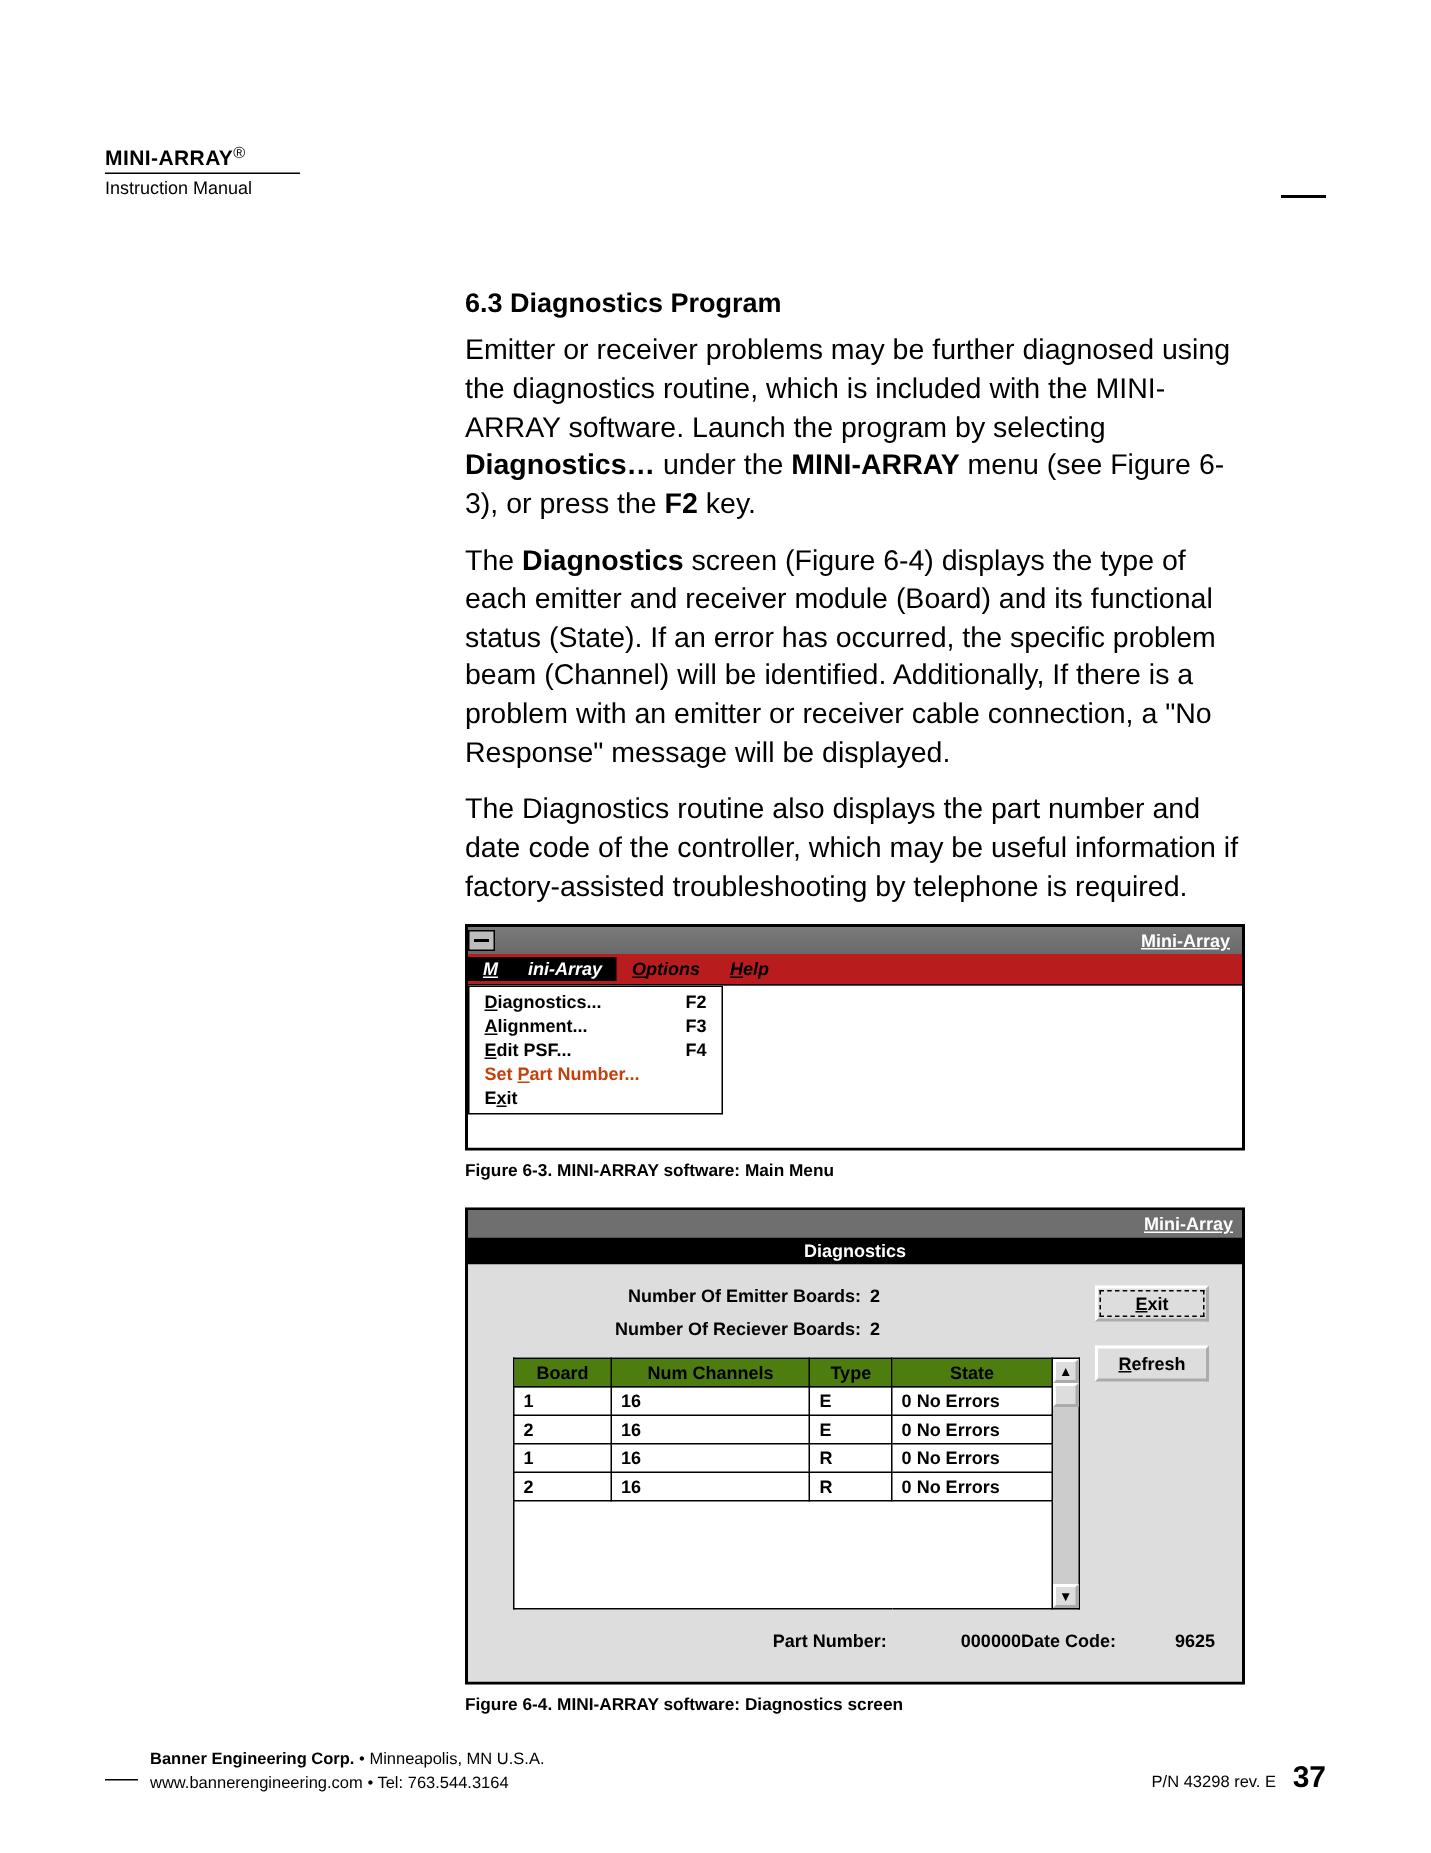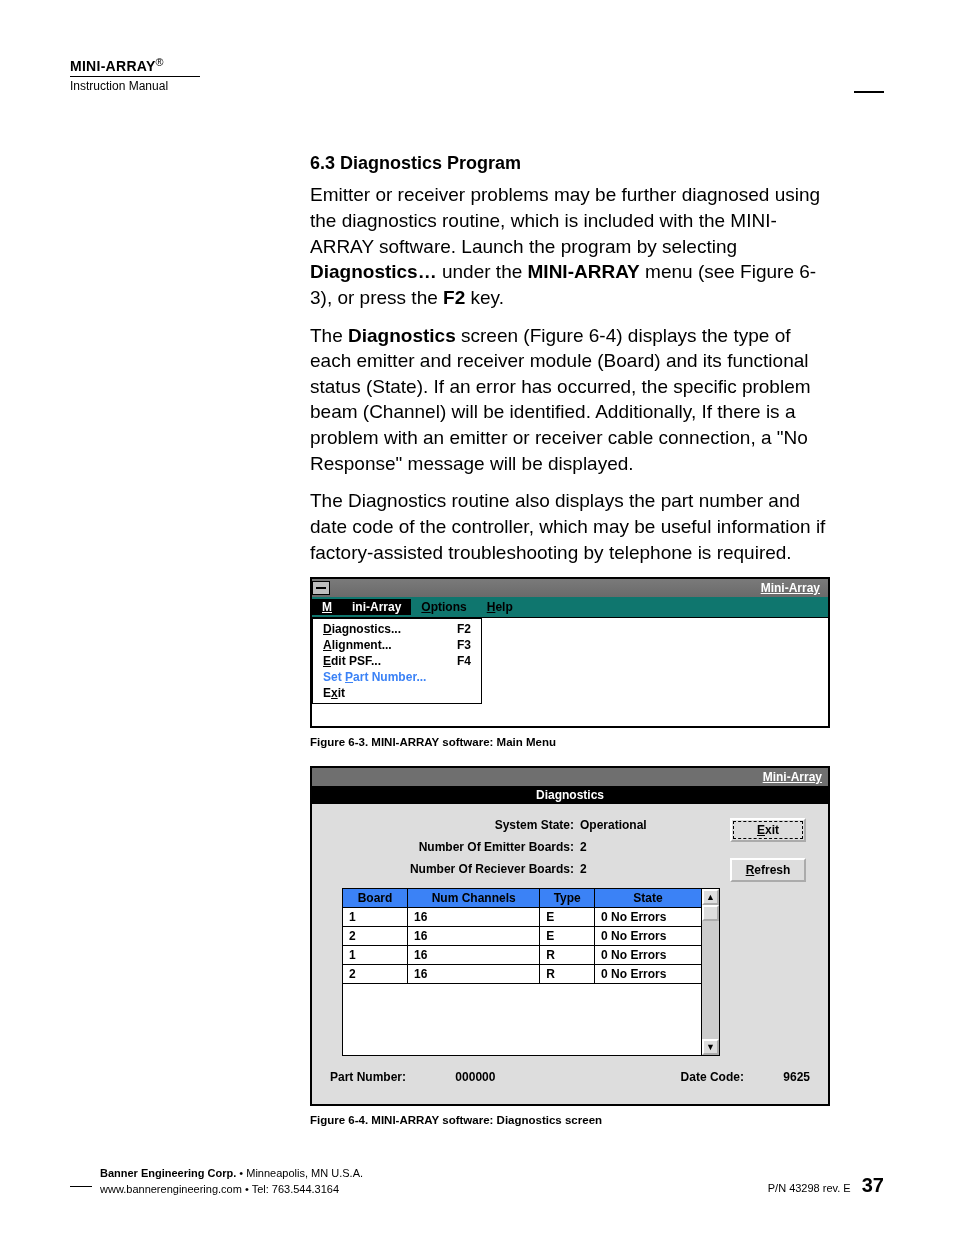--- a/index.html
+++ b/index.html
@@ -7,21 +7,21 @@
     margin: 0;
     background: #fff;
     font-family: Arial, Helvetica, sans-serif;
     color: #000;
     width: 954px;
   }
   .page {
     width: 954px;
     height: 1235px;
     position: relative;
-    padding: 56px 70px 50px 70px;
+    padding: 96px 70px 50px 70px;
   }
   .header-row {
     display: flex;
     justify-content: space-between;
     align-items: flex-end;
     margin-bottom: 8px;
   }
   .left-head { font-size: 13px; }
   .product { font-weight: bold; font-size: 14px; letter-spacing: .02em; }
   .subtitle { font-size: 12px; margin-top: 2px; }
@@ -67,37 +67,37 @@
   }
   .win .sysbox {
     width: 18px; height: 14px;
     background: #bdbdbd;
     border: 1px solid #000;
     display: flex; align-items: center; justify-content: center;
     margin-right: 6px;
   }
   .win .sysbox::before { content: ""; width: 10px; height: 2px; background: #000; }
   .win .titletext { margin-left: auto; padding-right: 4px; text-decoration: underline; }
-  .menubar { background: #0f766e; border-bottom: 1px solid #000; padding: 2px 0; display:flex;}
+  .menubar { background: #b91c1c; border-bottom: 1px solid #000; padding: 2px 0; display:flex;font-style:italic;}
   .menubar span { padding: 1px 10px; font-weight: bold; }
   .menubar span.active { background: #000; color: #fff; }
   .menubar u { text-decoration: underline; }
   .dropdown {
     border: 1px solid #000;
     background: #fff;
     width: 170px;
     margin-left: 0;
     padding: 2px 0;
     font-weight: bold;
   }
   .dropdown .row {
     display: flex; justify-content: space-between;
     padding: 1px 10px;
   }
-  .dropdown .disabled { color: #3b82f6; }
+  .dropdown .disabled { color: #c2410c; }
   .dropdown u { text-decoration: underline; }
   .winbody63 { height: 22px; background:#fff; }
 
   
   .diag {
     border: 2px solid #000;
     background: #ddd;
     font-family: "MS Sans Serif", Tahoma, Arial, sans-serif;
     font-size: 12px;
     font-weight: bold;
@@ -123,33 +123,33 @@
   }
   .winbtn.dotted { outline:1px dashed #000; outline-offset:-4px; }
 
   .tablewrap { margin: 12px 0 8px 12px; display:flex; }
   table.diagtable {
     border-collapse: collapse; background:#fff; width: 360px; font-weight:bold;
   }
   .diagtable th, .diagtable td {
     border: 1px solid #000; padding: 2px 6px; font-size:12px; text-align:left;
   }
-  .diagtable th { background:#3b82f6; text-align:center; }
+  .diagtable th { background:#4d7c0f; text-align:center; }
   .emptytd { height: 72px; }
   .scroll {
     width:18px; border:1px solid #000; border-left:0;
     display:flex; flex-direction:column; justify-content:space-between;
     background:#ccc;
   }
   .scroll .arrow {
     height:16px; background:#ddd; border:2px outset #fff;
     display:flex; align-items:center; justify-content:center; font-size:9px;
   }
   .scroll .thumb { height:16px; background:#ddd; border:2px outset #fff; margin-top:0; }
-  .bottominfo { display:flex; justify-content:space-between; padding:6px 0 10px 0; }
+  .bottominfo { display:flex; justify-content:flex-end; padding:6px 0 10px 0; }
   .bottominfo span.lbl { margin-right:6px; }
 
   
   .footer {
     position: absolute;
     left: 70px; right: 70px; bottom: 38px;
     font-size: 11px;
   }
   .footer-top { display:flex; align-items:flex-end; }
   .footer-dash { width:22px; height:1.5px; background:#000; margin-right:8px; margin-bottom:10px;}
@@ -232,24 +232,20 @@
         <div class="titlebar2">
           <span>Mini-Array</span>
         </div>
         <div class="subtitlebar">Diagnostics</div>
         <div class="body">
           <div class="btncol">
             <span class="winbtn dotted"><u>E</u>xit</span>
             <span class="winbtn"><u>R</u>efresh</span>
           </div>
           <div class="info">
-            <div class="line">
-              <span class="lbl">System State:</span>
-              <span>Operational</span>
-            </div>
             <div class="line">
               <span class="lbl">Number Of Emitter Boards:</span>
               <span>2</span>
             </div>
             <div class="line">
               <span class="lbl">Number Of Reciever Boards:</span>
               <span>2</span>
             </div>
           </div>
 

